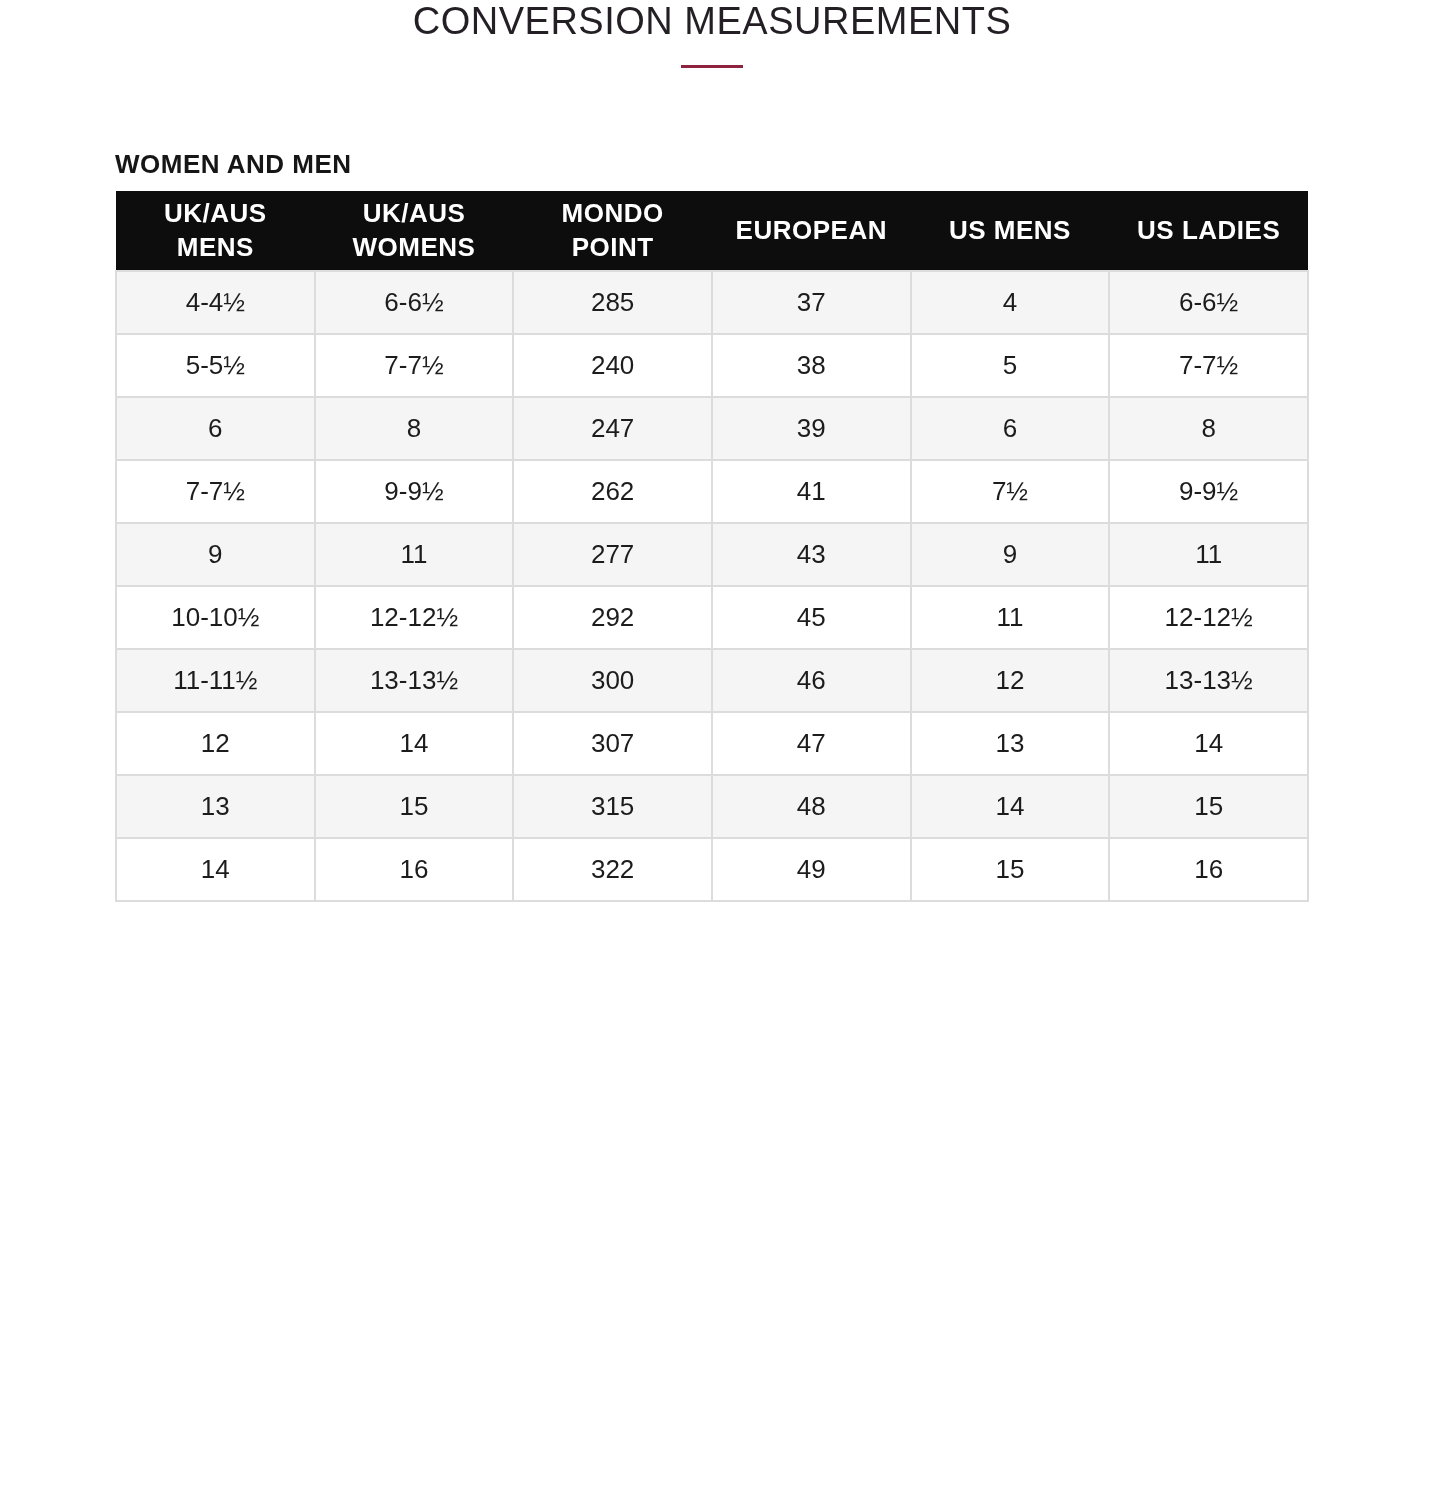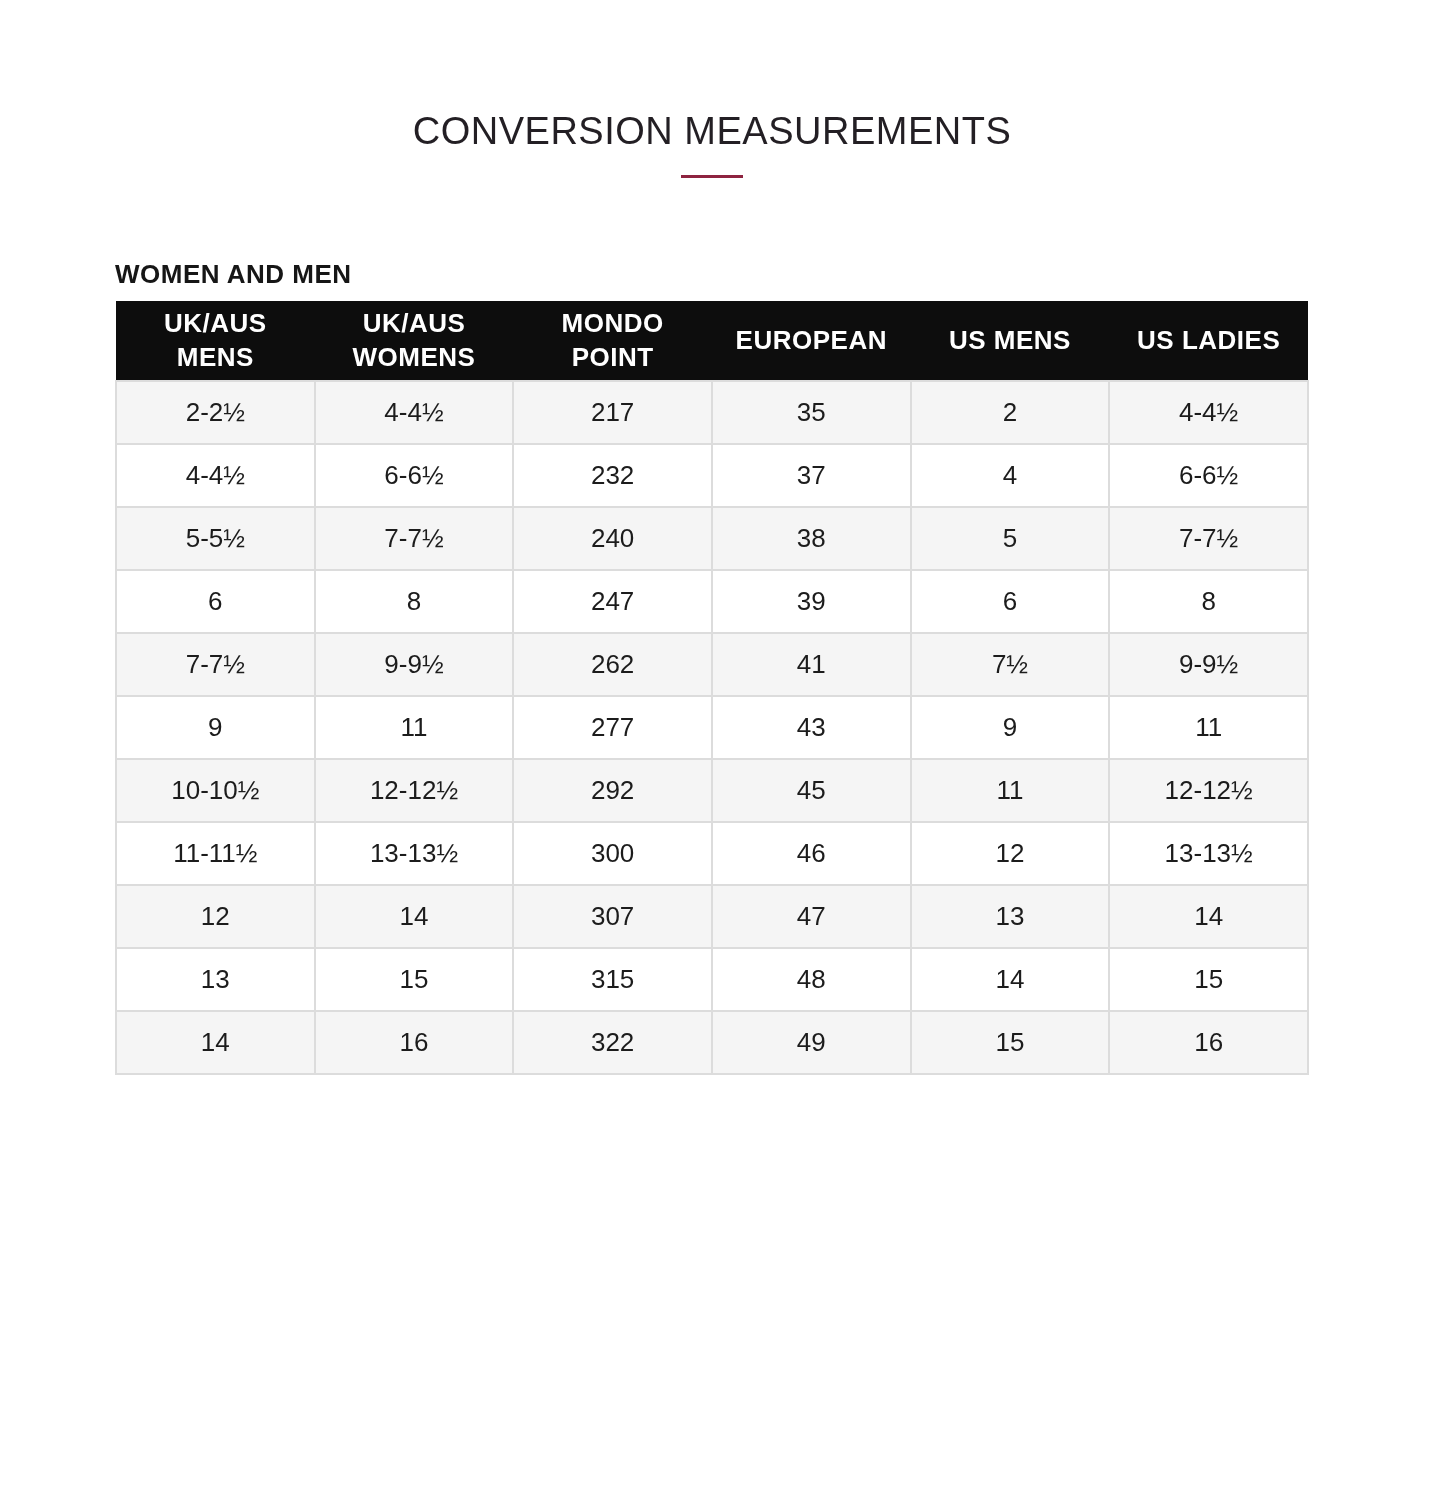--- a/index.html
+++ b/index.html
@@ -7,21 +7,20 @@
     body {
       font-family: "Liberation Sans", sans-serif;
       width: 1445px;
       height: 1485px;
       overflow: hidden;
     }
     .page {
       width: 1445px;
       height: 1485px;
       background: #ffffff;
-      padding-top: 110px;
     }
     .content {
       width: 1194px;
       margin-left: 115px;
     }
     .page-title {
       margin: 0;
       text-align: center;
       font-size: 38px;
       font-weight: 400;
@@ -99,31 +98,23 @@
 WOMENS</th>
           <th>MONDO
 POINT</th>
           <th>EUROPEAN</th>
           <th>US MENS</th>
           <th>US LADIES</th>
         </tr>
       </thead>
       <tbody>
           <tr>
-            <td>2-2½</td>
-            <td>4-4½</td>
-            <td>217</td>
-            <td>35</td>
-            <td>2</td>
-            <td>4-4½</td>
-          </tr>
-          <tr>
             <td>4-4½</td>
             <td>6-6½</td>
-            <td>232</td>
+            <td>285</td>
             <td>37</td>
             <td>4</td>
             <td>6-6½</td>
           </tr>
           <tr>
             <td>5-5½</td>
             <td>7-7½</td>
             <td>240</td>
             <td>38</td>
             <td>5</td>

